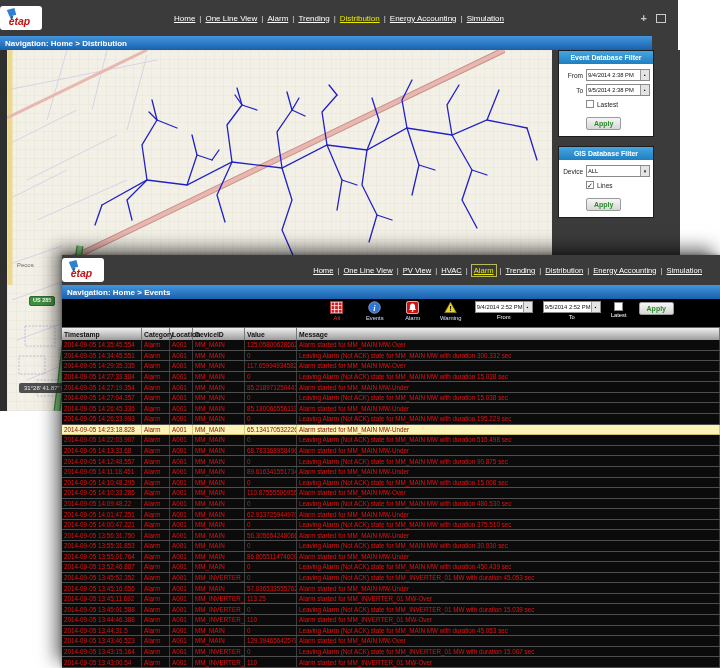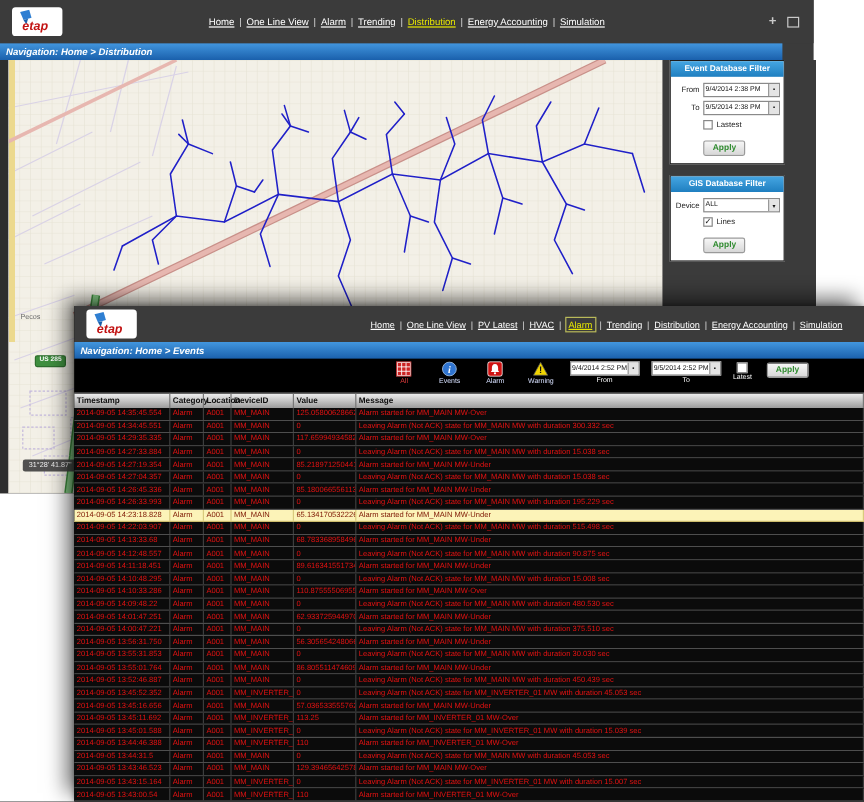--- a/index.html
+++ b/index.html
@@ -3,33 +3,33 @@
 <meta charset="utf-8">
 <style>
   html,body{margin:0;padding:0;}
   body{width:720px;height:668px;position:relative;overflow:hidden;background:#fff;
        font-family:"Liberation Sans",sans-serif;}
   .win{position:absolute;}
 
   
   .win-dist{left:0;top:0;width:678px;height:411px;background:#3b3b3b;border-bottom:2px solid #1f1f1f;box-sizing:border-box;}
   .whead{height:36px;display:flex;align-items:center;background:#3b3b3b;position:relative;}
-  .logo{width:42px;height:24px;background:#fff;border-radius:3px;margin-left:10px;
+  .logo{width:42px;height:24px;background:#fff;border-radius:3px;
         display:flex;align-items:center;justify-content:center;flex:none;}
   .menu{display:flex;gap:4px;color:#fff;font-size:8px;white-space:nowrap;align-items:center;}
   .win-dist .menu{position:absolute;left:50%;transform:translateX(-50%);}
   .msep{color:#ddd;}
   .mitem{cursor:default;text-decoration:underline;}
   .mitem.active{color:#e8e800;}
   .win-events .mitem.active{outline:1px solid #b9b95a;padding:1px 2px;}
   .wicons{position:absolute;right:12px;top:13px;display:flex;gap:9px;align-items:center;}
   .panicon{color:#c9c9c9;font-size:11px;font-weight:bold;line-height:1;}
   .maxicon{width:8px;height:7px;border:1.4px solid #c9c9c9;display:inline-block;}
   .navbar{height:14px;background:linear-gradient(#4296de,#1a60ac);color:#fff;font-size:8px;font-weight:bold;
-          display:flex;align-items:center;padding-left:5px;box-sizing:border-box;font-style:italic;}
+          display:flex;align-items:center;padding-left:5px;box-sizing:border-box;}
   .win-dist .navbar{width:652px;}
   .dist-body{display:flex;height:361px;}
   .map{position:relative;width:552px;height:361px;background:#f3f0e7;border-left:7px solid #2e2e2e;
        box-sizing:border-box;overflow:hidden;flex:none;}
   .map svg{display:block;}
   .maplabel{position:absolute;line-height:1;}
   .pecos{left:10px;top:212px;font-size:6px;color:#6a6a6a;}
   .shield{left:22px;top:246px;background:#3f8f3f;color:#fff;font-size:5.5px;padding:1px 3px;
           border-radius:2px;border:1px solid #2e6e2e;font-weight:bold;}
   .coords{left:12px;bottom:18px;background:rgba(68,68,68,.93);color:#eee;font-size:6px;
@@ -251,21 +251,21 @@
         <polygon points="5,2 13,0 15,7 8,9" fill="#2f7fd2"></polygon>
         <polygon points="8,9 12,8 10.5,13" fill="#1b5fa8"></polygon>
         <text x="7" y="18" font-size="11" font-style="italic" font-weight="bold" fill="#c21212" font-family="Liberation Sans, sans-serif">etap</text>
       </svg>
     </div>
     <nav class="menu">
         <span class="mitem">Home</span>
         <span class="msep">|</span>
         <span class="mitem">One Line View</span>
         <span class="msep">|</span>
-        <span class="mitem">PV Latest</span>
+        <span class="mitem">PV View</span>
         <span class="msep">|</span>
         <span class="mitem">HVAC</span>
         <span class="msep">|</span>
         <span class="mitem active">Alarm</span>
         <span class="msep">|</span>
         <span class="mitem">Trending</span>
         <span class="msep">|</span>
         <span class="mitem">Distribution</span>
         <span class="msep">|</span>
         <span class="mitem">Energy Accounting</span>

